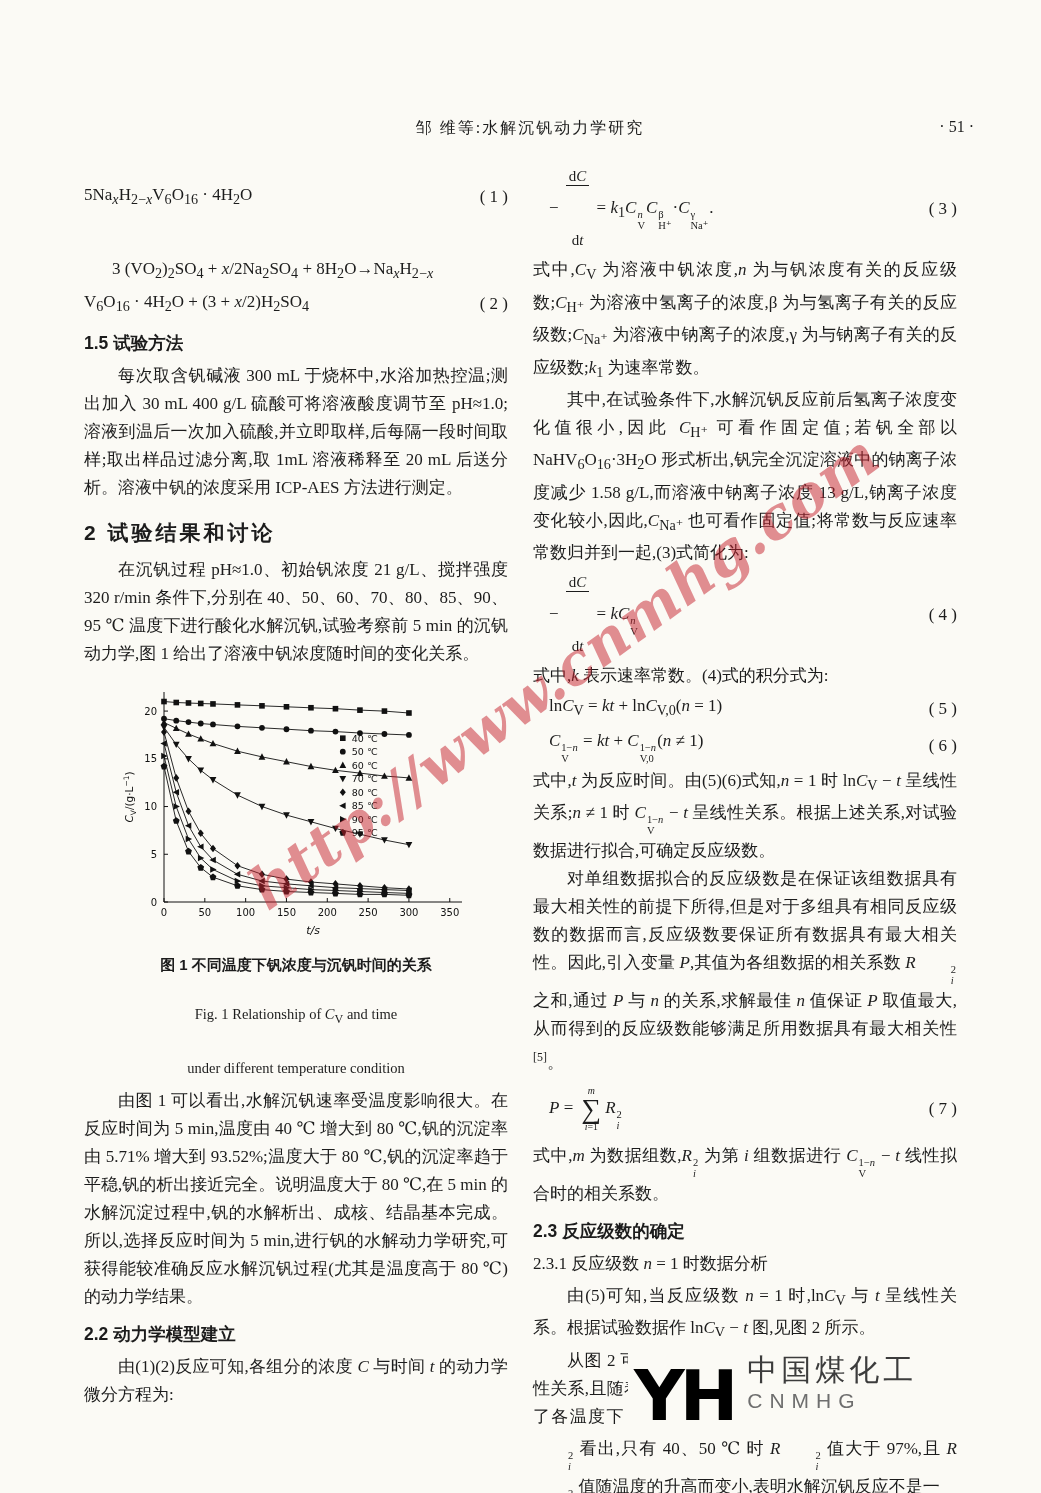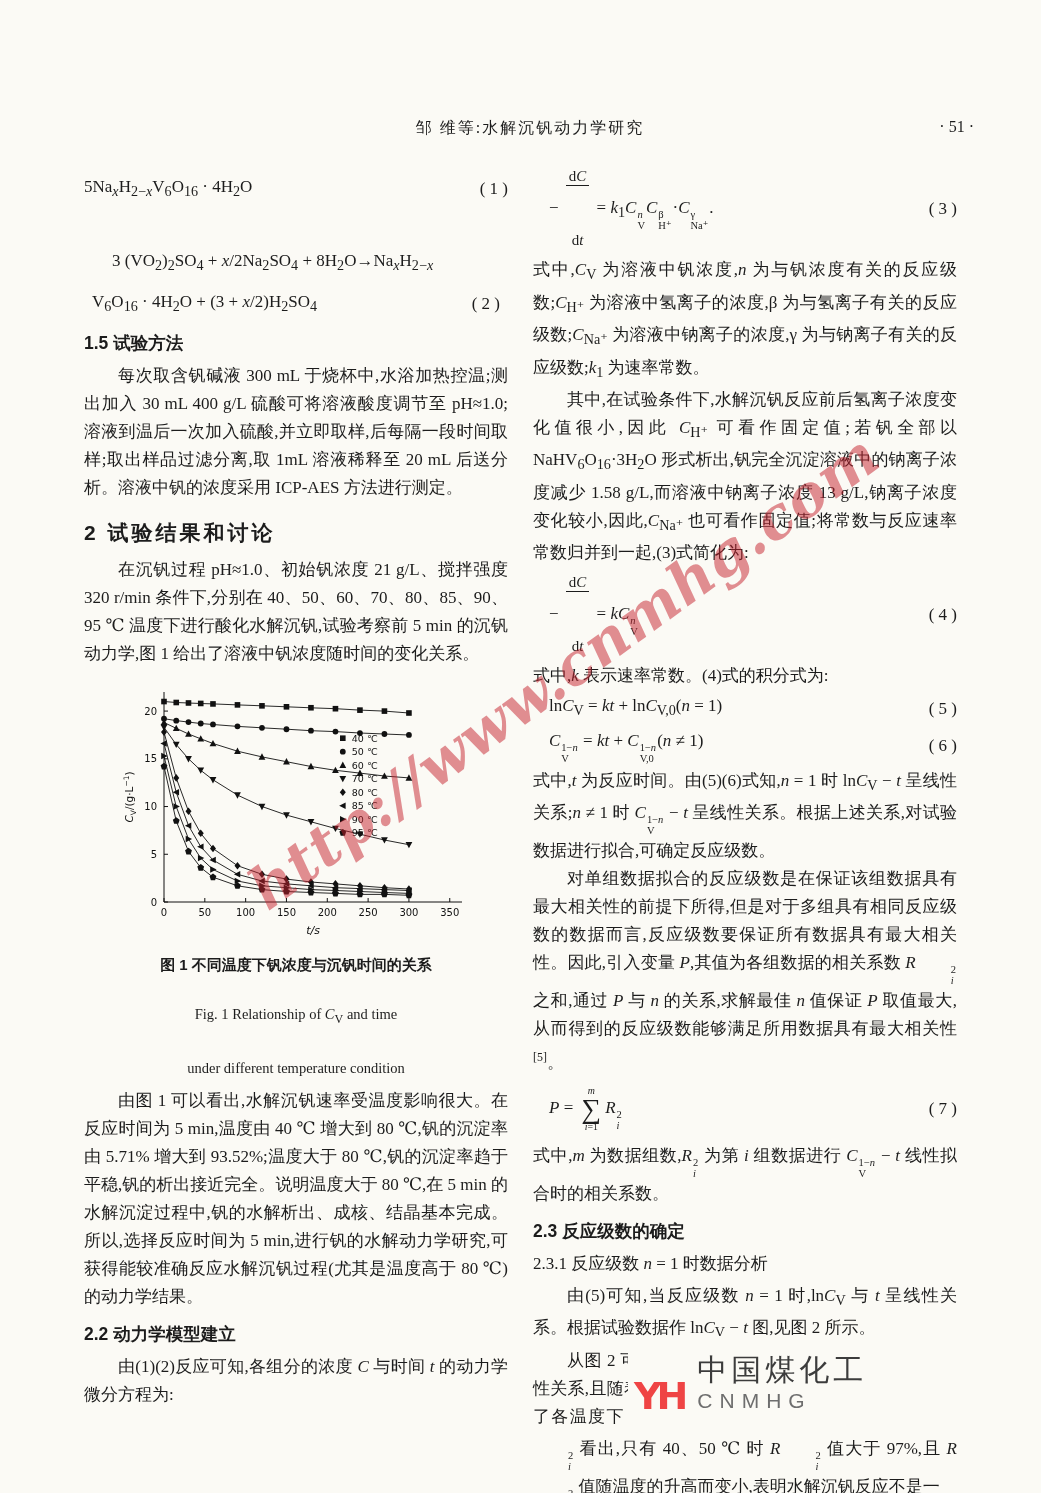--- a/index.html
+++ b/index.html
@@ -41,48 +41,48 @@
   .cap-en{text-align:center;font-size:14.5px;line-height:26px;margin-top:23px;}
   
   .watermark{position:absolute;left:236px;top:868px;transform:rotate(-36deg);transform-origin:0 0;
              font-size:58px;font-weight:bold;font-style:italic;letter-spacing:1px;
              color:rgba(198,32,44,0.5);white-space:nowrap;z-index:30;pointer-events:none;
              font-family:"DejaVu Serif","Liberation Serif",serif;}
   
   .logo{position:absolute;left:628px;top:1336px;width:336px;height:94px;background:#fbfaf5;
         z-index:40;display:flex;align-items:center;gap:14px;padding:2px 6px;box-sizing:border-box;}
   .logo-mark{font-family:"DejaVu Sans","Liberation Sans",sans-serif;font-weight:800;
-             font-size:38px;line-height:1;color:#ef4444;letter-spacing:-5px;margin-top:26px;}
+             font-size:70px;line-height:1;color:#000000;letter-spacing:-5px;margin-top:26px;}
   .logo-names{display:flex;flex-direction:column;}
   .logo-cn{font-family:"Liberation Sans","DejaVu Sans",sans-serif;font-size:30px;
            color:#3c3c3c;letter-spacing:4px;line-height:1.2;}
   .logo-en{font-family:"Liberation Sans","DejaVu Sans",sans-serif;font-size:21px;
            color:#6e6e6e;letter-spacing:7px;line-height:1.2;}
   sup.ref{font-size:0.7em;}
 </style>
 </head>
 <body>
 
 <div class="page">
 
   <div class="header">
     <div class="header-title">邹 维等:水解沉钒动力学研究</div>
     <div class="header-page">· 51 ·</div>
   </div>
 
   <div class="col col-left">
 
-    <div class="eq-row" style="margin-top:7px;">
+    <div class="eq-row" style="margin-top:15px;">
       <span class="eq-body nofirst" style="padding-left:0;">5Na<sub><i>x</i></sub>H<sub>2−<i>x</i></sub>V<sub>6</sub>O<sub>16</sub> · 4H<sub>2</sub>O</span>
       <span class="eq-num">( 1 )</span>
     </div>
 
     <div>
       <div style="padding-left:28px;margin-top:42px;">3 (VO<sub>2</sub>)<sub>2</sub>SO<sub>4</sub> + <i>x</i>/2Na<sub>2</sub>SO<sub>4</sub> + 8H<sub>2</sub>O→Na<sub><i>x</i></sub>H<sub>2−<i>x</i></sub></div>
-      <div class="eq-row" style="margin:8px;">
+      <div class="eq-row" style="margin:0;">
         <span class="eq-body" style="padding-left:0;">V<sub>6</sub>O<sub>16</sub> · 4H<sub>2</sub>O + (3 + <i>x</i>/2)H<sub>2</sub>SO<sub>4</sub></span>
         <span class="eq-num">( 2 )</span>
       </div>
     </div>
 
     <h3 class="sec">1.5 试验方法</h3>
     <p class="para">每次取含钒碱液 300 mL 于烧杯中,水浴加热控温;测出加入 30 mL 400 g/L 硫酸可将溶液酸度调节至 pH≈1.0;溶液到温后一次加入硫酸,并立即取样,后每隔一段时间取样;取出样品过滤分离,取 1mL 溶液稀释至 20 mL 后送分析。溶液中钒的浓度采用 ICP-AES 方法进行测定。</p>
 
     <h2 class="chapter">2 试验结果和讨论</h2>
     <p class="para">在沉钒过程 pH≈1.0、初始钒浓度 21 g/L、搅拌强度 320 r/min 条件下,分别在 40、50、60、70、80、85、90、95 ℃ 温度下进行酸化水解沉钒,试验考察前 5 min 的沉钒动力学,图 1 给出了溶液中钒浓度随时间的变化关系。</p>

